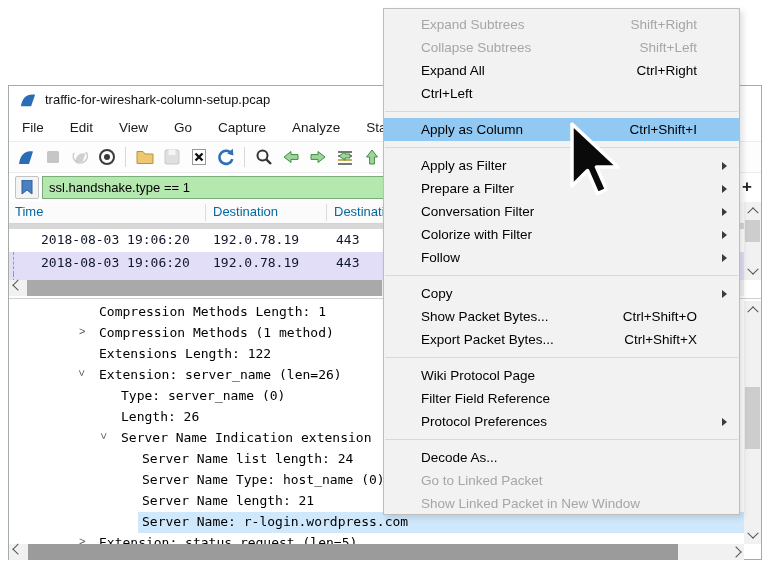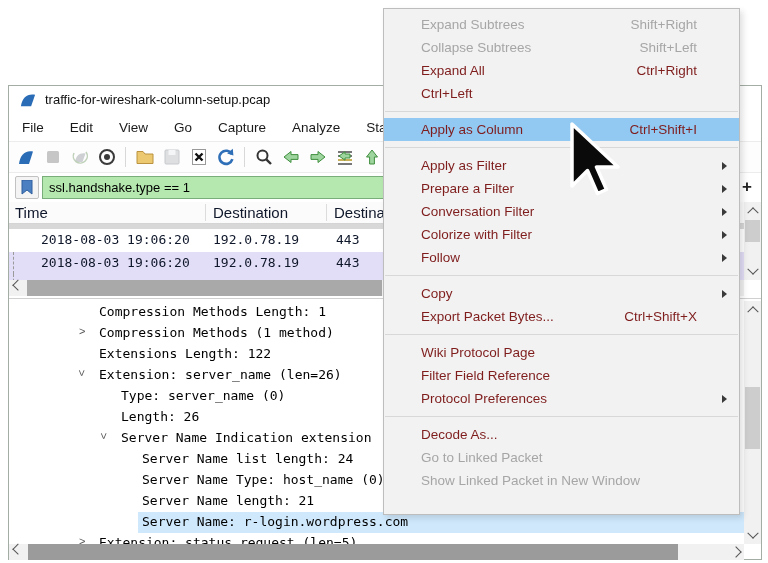--- a/index.html
+++ b/index.html
@@ -23,21 +23,21 @@
   .bookmark-btn{margin-left:6px;width:24px;height:23px;background:#f4f4f4;border:1px solid #c2c2c2;border-radius:2px;
                 display:flex;align-items:center;justify-content:center;box-sizing:border-box;}
   .filter-input{margin-left:3px;width:694px;height:23px;background:#b5e8ae;border:1px solid #79ad79;box-sizing:border-box;
                 font-size:13px;color:#000;display:flex;align-items:center;padding-left:6px;}
   .filter-add{position:absolute;right:4px;top:3px;width:20px;height:22px;font-size:17px;font-weight:bold;color:#222;
               display:flex;align-items:center;justify-content:center;}
 
   
   .plist{position:absolute;left:0;top:116px;right:0;height:95px;background:#fff;overflow:hidden;}
   .plist-header{position:absolute;left:0;top:0;right:17px;height:21px;background:#fbfbfb;border-bottom:1px solid #d4d4d4;
-                font-size:15px;color:#0f172a;}
+                font-size:13px;color:#0369a1;}
   .plist-header .col{position:absolute;top:2px;}
   .plist-header .colsep{position:absolute;top:2px;width:1px;height:17px;background:#dcdcdc;}
   .scrollband{position:absolute;left:0;top:22px;right:17px;height:5px;background:#d8d8d8;}
   .prow{position:absolute;left:0;right:17px;height:22px;font-family:"DejaVu Sans Mono",monospace;font-size:13px;color:#0f172a;}
   .prow .cell{position:absolute;top:3px;white-space:pre;}
   .prow .related{position:absolute;left:4px;top:0;bottom:0;border-left:1px dashed #9a9a9a;}
   .hscroll{position:absolute;left:0;right:17px;height:16px;background:#f1f1f1;}
   .hscroll .larrow,.hscroll .rarrow{position:absolute;top:0;width:17px;height:16px;display:flex;align-items:center;justify-content:center;}
   .hscroll .thumb{position:absolute;top:0;height:16px;background:#a9a9a9;}
   .vscroll{position:absolute;right:0;width:17px;background:#f1f1f1;}
@@ -58,21 +58,21 @@
   .dline .exp{position:absolute;top:2px;color:#555;font-size:11px;font-family:"Liberation Sans",sans-serif;}
   .dline .selband{position:absolute;top:0;height:21px;background:#cfe8fc;}
   .pdetails-vscroll{top:215px;height:243px;}
   .bottom-hscroll{position:absolute;left:0;right:17px;top:458px;height:16px;background:#f1f1f1;}
 
   
   .ctx-menu{position:absolute;left:383px;top:8px;width:357px;height:507px;background:#f2f2f2;
             border:1px solid #bdbdbd;box-sizing:border-box;box-shadow:3px 3px 6px rgba(0,0,0,.12);
             z-index:50;padding-top:4px;}
   .ctx-item{height:23px;display:flex;align-items:center;padding-left:37px;padding-right:10px;
-            font-size:13.5px;color:#7f1d1d;}
+            font-size:13.5px;color:#000000;}
   .ctx-item .lbl{flex:1;white-space:nowrap;}
   .ctx-item .sc{white-space:nowrap;margin-right:20px;}
   .ctx-item .sub{width:12px;height:12px;position:relative;}
   .ctx-item .sub.show::after{content:"";position:absolute;right:2px;top:2px;
             border-left:5px solid #3a3a3a;border-top:4px solid transparent;border-bottom:4px solid transparent;}
   .ctx-item.disabled{color:#a6a6a6;}
   .ctx-item.highlight{background:#91c9f3;}
   .ctx-sep{height:1px;background:#d8d8d8;margin:6px 1px;}
 
   .cursor{position:absolute;left:570px;top:122px;z-index:100;}
@@ -334,20 +334,25 @@
         <span class="sc"></span>
         <span class="sub show"></span>
       </div>
       <div class="ctx-sep"></div>
       <div class="ctx-item">
         <span class="lbl">Copy</span>
         <span class="sc"></span>
         <span class="sub show"></span>
       </div>
       <div class="ctx-item">
+        <span class="lbl">Show Packet Bytes...</span>
+        <span class="sc">Ctrl+Shift+O</span>
+        <span class="sub"></span>
+      </div>
+      <div class="ctx-item">
         <span class="lbl">Export Packet Bytes...</span>
         <span class="sc">Ctrl+Shift+X</span>
         <span class="sub"></span>
       </div>
       <div class="ctx-sep"></div>
       <div class="ctx-item">
         <span class="lbl">Wiki Protocol Page</span>
         <span class="sc"></span>
         <span class="sub"></span>
       </div>

